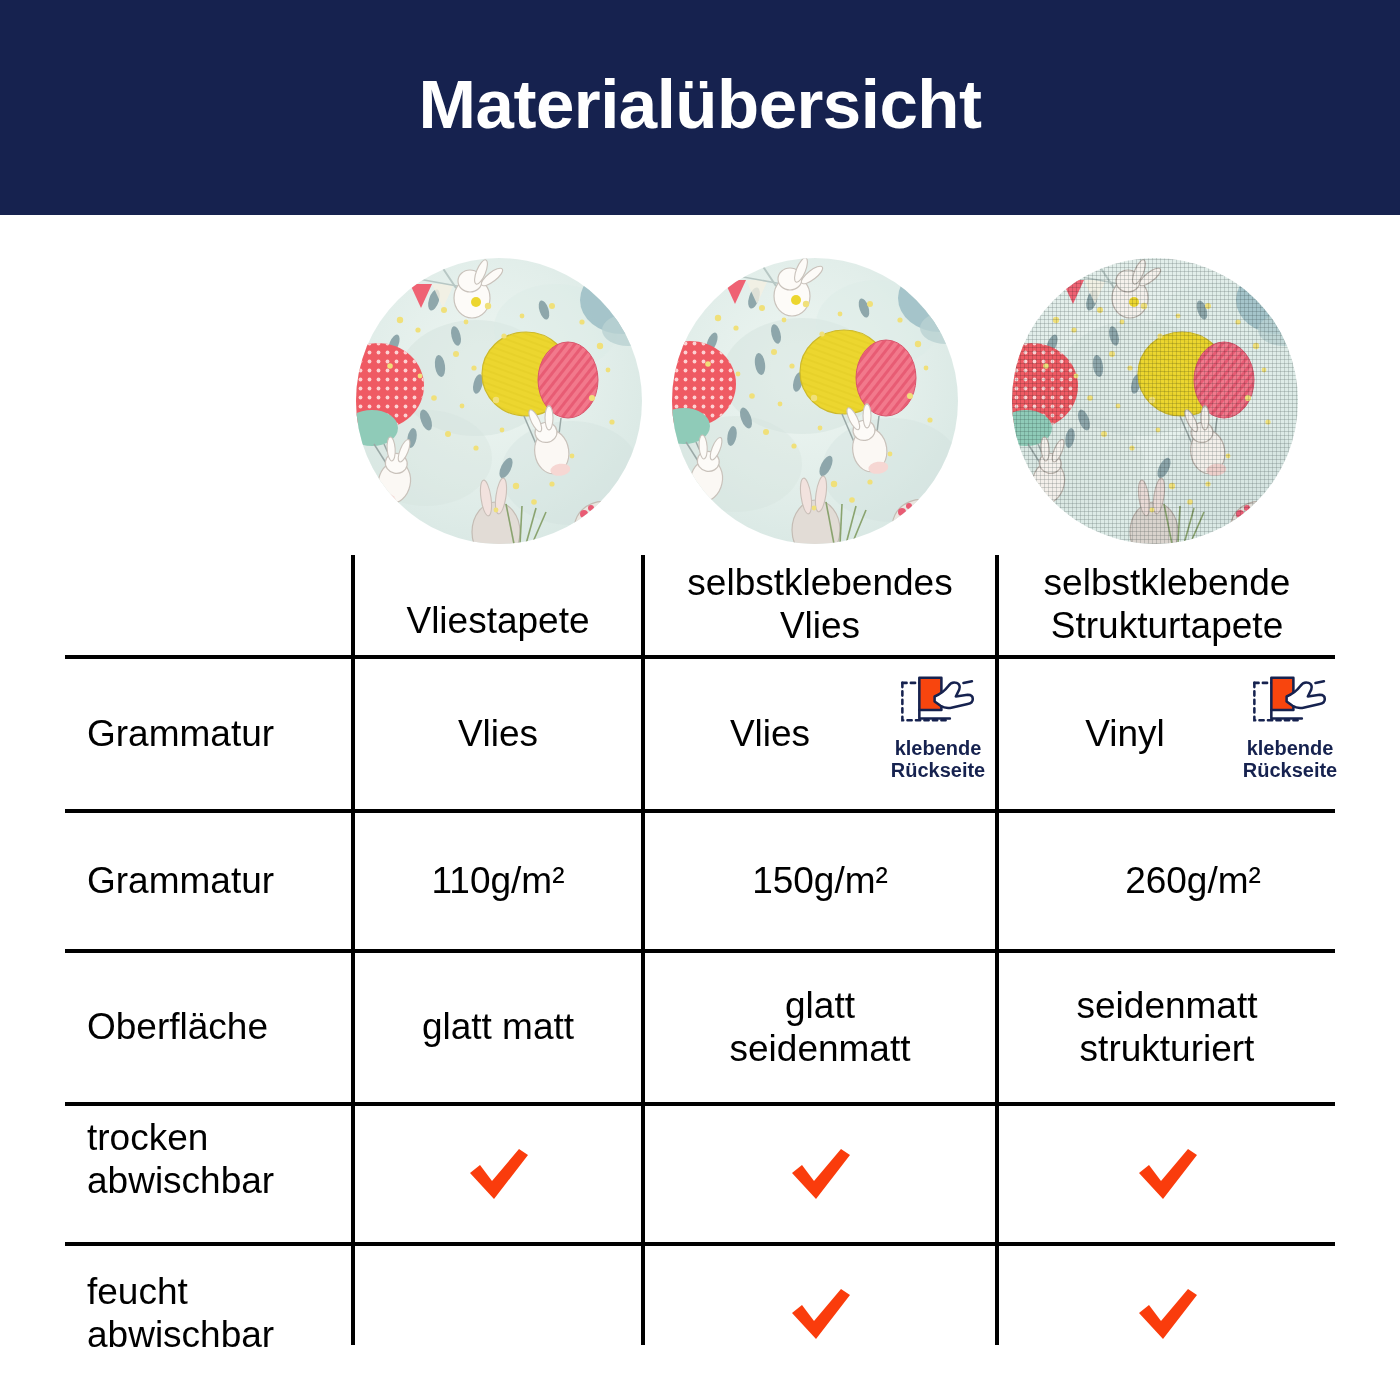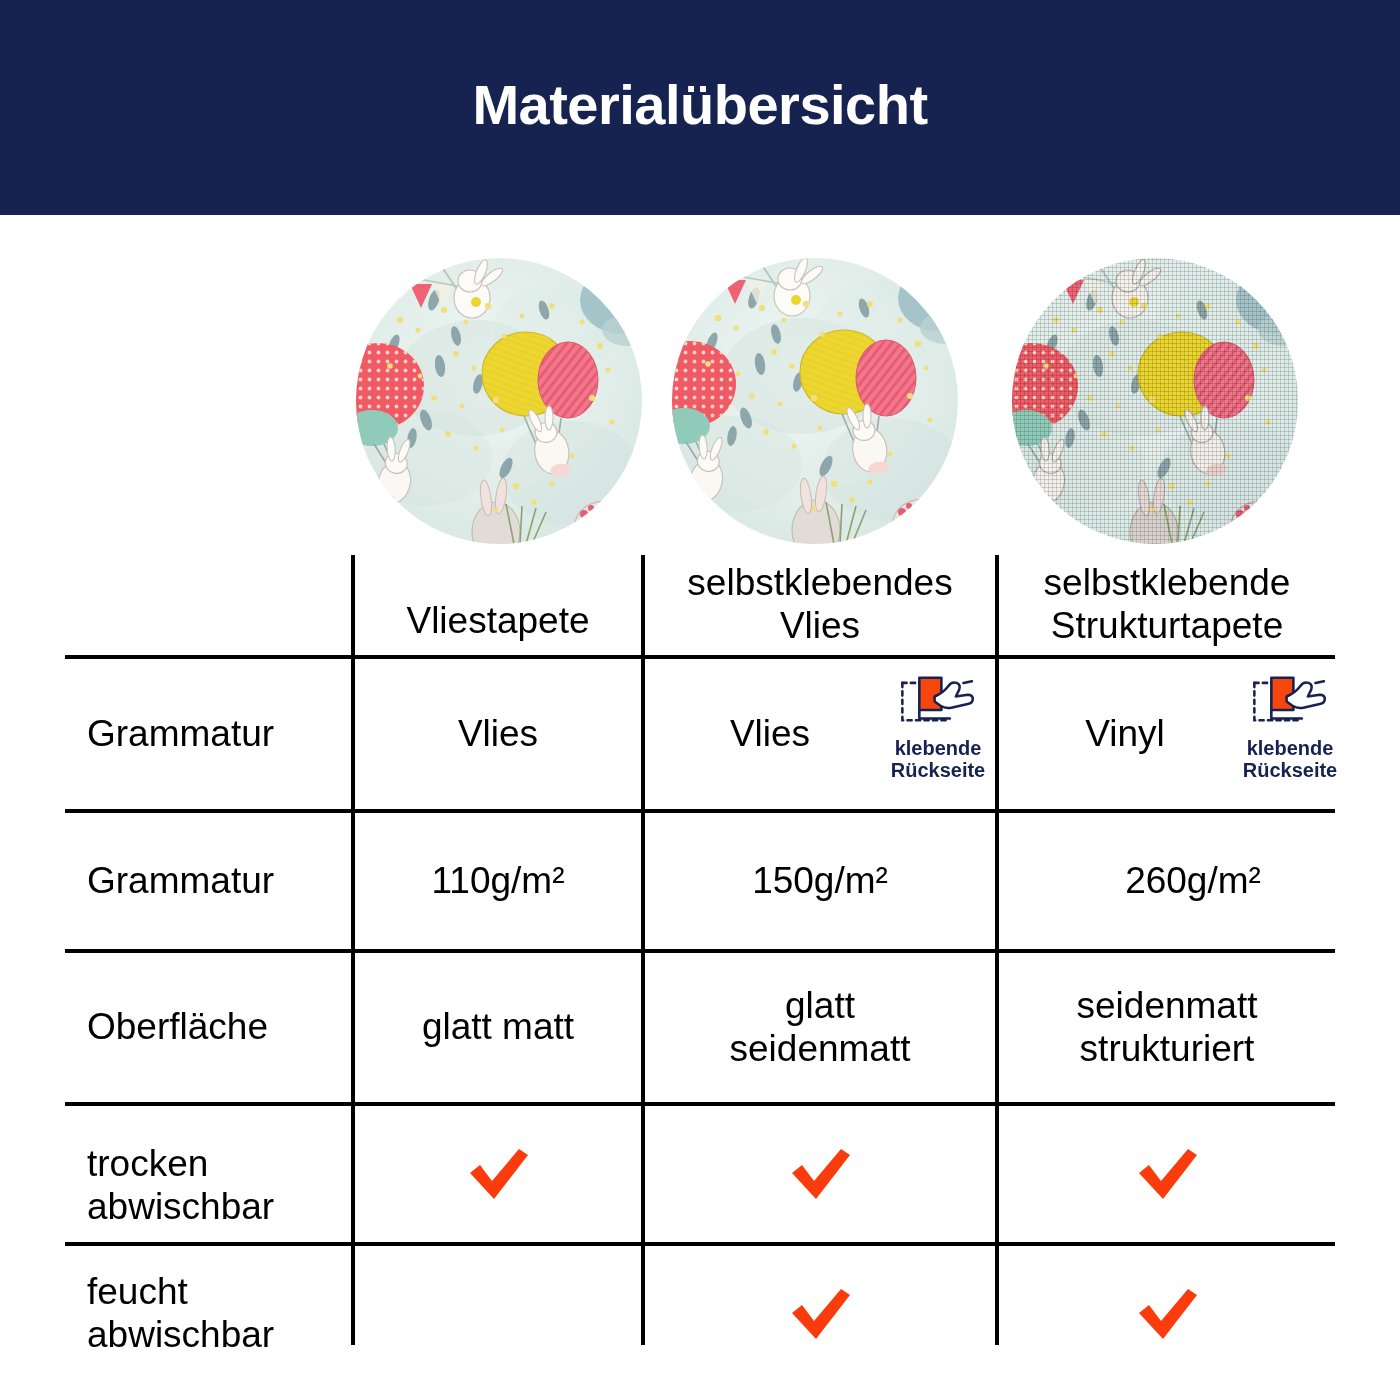--- a/index.html
+++ b/index.html
@@ -29,21 +29,21 @@
   }
   #header-title {
     position: absolute;
     left: 0; top: 0;
     width: 1400px;
     height: 215px;
     display: flex;
     align-items: center;
     justify-content: center;
     color: #ffffff;
-    font-size: 56px;
+    font-size: 69px;
     font-weight: bold;
     letter-spacing: -0.5px;
     line-height: 1;
     padding-bottom: 6px;
   }
 
   
   .sample-circle {
     position: absolute;
     top: 258px;
@@ -571,21 +571,21 @@
     <div class="cell center" style="left:580px; top:258px; width:350px; height:136px;">150g/m²</div>
     <div class="cell center" style="left:934px; top:258px; width:336px; height:136px;margin-left:26px;">260g/m²</div>
 
     <div class="cell left" style="left:0;    top:398px; width:286px; height:149px;">Oberfläche</div>
     <div class="cell center" style="left:290px; top:398px; width:286px; height:149px; white-space:pre-line;">glatt matt</div>
     <div class="cell center" style="left:580px; top:398px; width:350px; height:149px; white-space:pre-line;">glatt
 seidenmatt</div>
     <div class="cell center" style="left:934px; top:398px; width:336px; height:149px; white-space:pre-line;">seidenmatt
 strukturiert</div>
 
-    <div class="cell left" style="left:0; top:551px; width:286px; height:160px; ">
+    <div class="cell left" style="left:0; top:525px; width:286px; height:160px; ">
       <span style="display:block;">trocken abwischbar</span>
     </div>
     <div class="cell center" style="left:290px; top:551px; width:286px; height:136px;">
       <svg class="checkmark" viewBox="0 0 68 62">
         <path d="M6 30 L16 22 L28 38 L55 6 L64 12 L30 56 Z" fill="#fa3c0c"></path>
       </svg>
     </div>
     <div class="cell center" style="left:580px; top:551px; width:350px; height:136px;">
       <svg class="checkmark" viewBox="0 0 68 62">
         <path d="M6 30 L16 22 L28 38 L55 6 L64 12 L30 56 Z" fill="#fa3c0c"></path>

